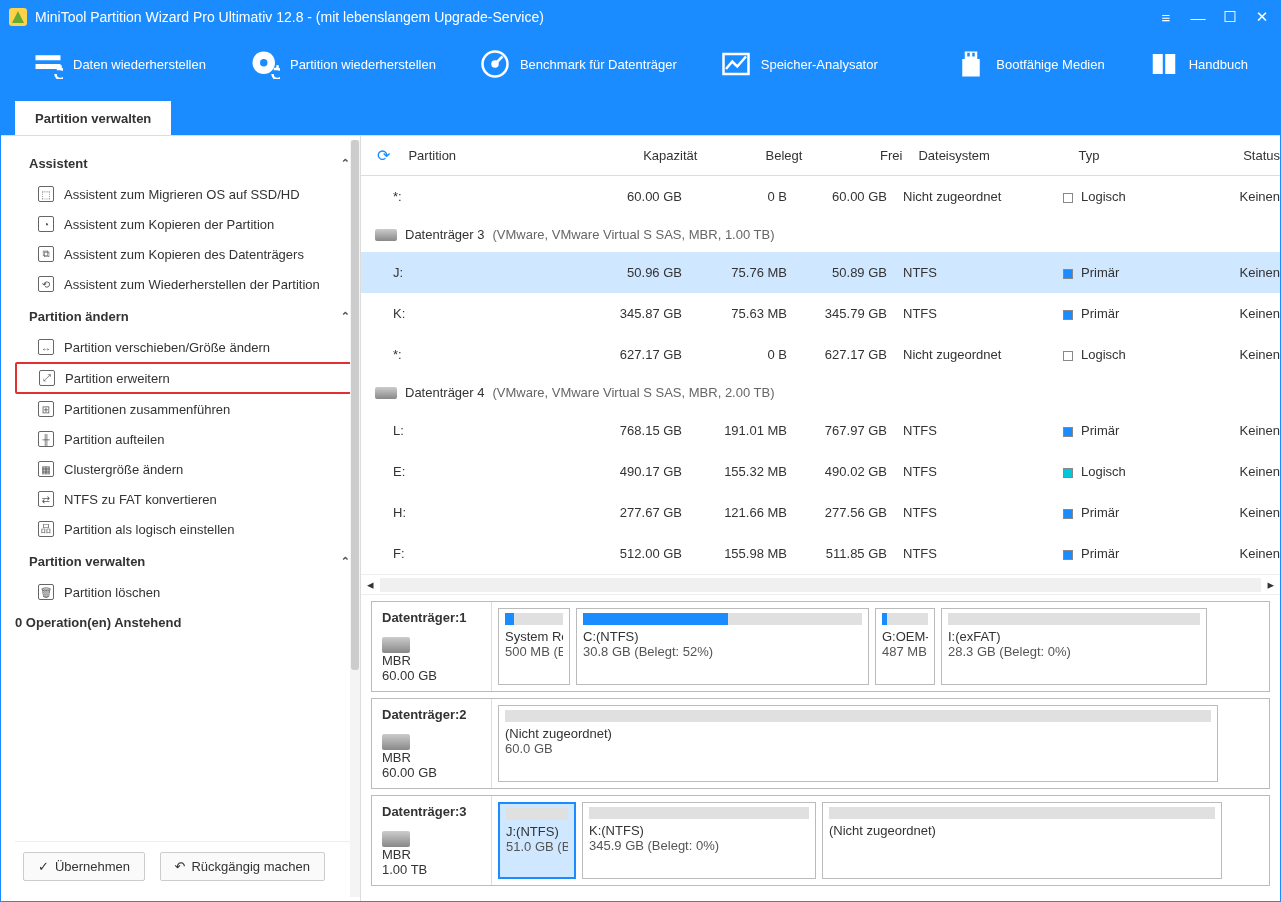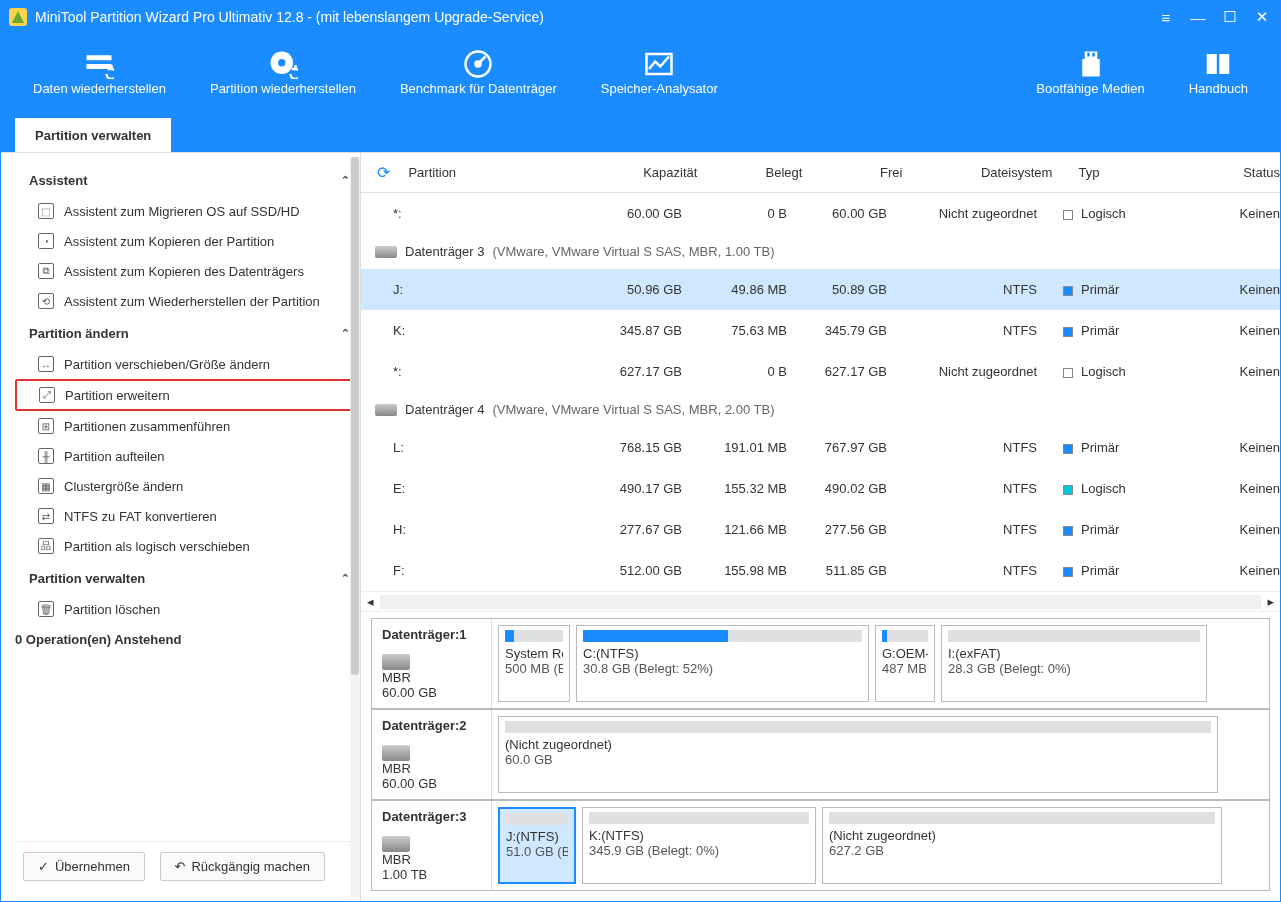--- a/index.html
+++ b/index.html
@@ -5,21 +5,21 @@
 *{box-sizing:border-box;margin:0;padding:0;font-family:"Segoe UI",Tahoma,sans-serif;font-size:13px;color:#333}
 body{background:#f0f0f0;display:flex;align-items:center;justify-content:center;min-height:100vh}
 .window{width:1281px;height:902px;background:#fff;border:1px solid #1a8cff;display:flex;flex-direction:column;box-shadow:0 4px 20px rgba(0,0,0,.2)}
 .titlebar{height:32px;background:linear-gradient(#1a8cff,#1a8cff);display:flex;align-items:center;padding:0 8px;color:#fff}
 .titlebar .logo{width:18px;height:18px;border-radius:3px;background:#ffd24a;margin-right:8px;position:relative}
 .titlebar .logo:before{content:"";position:absolute;inset:3px;background:#6a3;clip-path:polygon(50% 0,100% 100%,0 100%)}
 .titlebar-text{color:#fff;font-size:14px;flex:1}
 .titlebar-ctrl{display:flex;gap:12px;align-items:center}
 .titlebar-ctrl span{color:#fff;cursor:pointer;font-size:15px;width:20px;text-align:center}
 .toolbar{background:#1a8cff;display:flex;padding:16px 10px 22px;gap:0}
-.tool-btn{color:#fff;display:flex;flex-direction:column;align-items:center;gap:2px;padding:0 22px;cursor:pointer}
+.tool-btn{color:#fff;display:flex;flex-direction:row;align-items:center;gap:10px;padding:0 22px;cursor:pointer}
 .tool-btn svg,.tool-btn .ico{width:30px;height:30px}
 .tool-btn span{color:#fff;font-size:13px;white-space:nowrap}
 .tool-right{margin-left:auto;display:flex}
 .tabstrip{background:#1a8cff;display:flex;padding-left:14px}
 .tab{background:#fff;padding:10px 20px;font-weight:600;border-radius:0;margin-bottom:-1px}
 .body{flex:1;display:flex;overflow:hidden;border-top:1px solid #ddd}
 .sidebar{width:360px;border-right:1px solid #ddd;display:flex;flex-direction:column;padding:10px 4px 10px 14px;overflow-y:auto;position:relative}
 .side-hdr{font-weight:600;padding:10px 6px 8px 14px;display:flex;justify-content:space-between;align-items:center;cursor:pointer}
 .side-hdr .chev{font-size:11px;color:#555}
 .side-item{display:flex;align-items:center;gap:10px;padding:6px 6px 6px 22px;cursor:pointer;border:1px solid transparent;border-radius:2px}
@@ -29,38 +29,38 @@
 .side-bottom{margin-top:auto;padding:10px 8px;border-top:1px solid #eee}
 .btn{border:1px solid #ccc;background:#fafafa;padding:6px 14px;color:#888;cursor:default;border-radius:2px;display:inline-flex;align-items:center;gap:6px}
 .main{flex:1;display:flex;flex-direction:column;overflow:hidden}
 .grid-hdr{display:flex;align-items:center;border-bottom:1px solid #ddd;padding:6px 0 6px 6px}
 .refresh{color:#1a8cff;font-size:16px;padding:0 10px;cursor:pointer}
 .col{padding:6px 8px}
 .c-part{width:190px}
 .c-cap{width:115px;text-align:right}
 .c-used{width:105px;text-align:right}
 .c-free{width:100px;text-align:right}
-.c-fs{width:150px;text-align:right}
+.c-fs{width:150px;}
 .c-type{width:130px;padding-left:18px}
 .c-stat{flex:1;text-align:right;padding-right:0}
 .grid-body{flex:0 0 auto;overflow-y:auto}
 .disk-row{display:flex;align-items:center;padding:10px 0 10px 14px;gap:8px}
 .disk-ico{width:22px;height:12px;background:linear-gradient(#ccc,#888);border-radius:2px}
 .disk-name{font-weight:400}
 .disk-info{color:#666}
 .part-row{display:flex;align-items:center;padding:7px 0 7px 24px}
 .part-row.sel{background:#cfe7ff}
 .sq{width:10px;height:10px;display:inline-block;border:1px solid #888;margin-right:8px;vertical-align:middle}
 .sq.primary{background:#1a8cff}
 .sq.logical{background:#fff}
 .sq.cyan{background:#00c8d8}
 .hscroll{height:20px;border-top:1px solid #eee;display:flex;align-items:center;padding:0 6px;color:#888;font-size:12px}
 .hscroll .track{flex:1;height:14px;background:#f0f0f0;margin:0 6px}
 .maps{flex:1;overflow-y:auto;padding:6px 10px;border-top:1px solid #eee}
-.map-row{border:1px solid #bbb;display:flex;}
+.map-row{border:1px solid #bbb;display:flex;margin-bottom:6px}
 .map-info{width:120px;padding:8px 10px;border-right:1px solid #ddd}
 .map-info .t1{font-weight:700}
 .map-parts{flex:1;display:flex;gap:6px;padding:6px;align-items:stretch}
 .map-part{border:1px solid #bbb;padding:4px 6px;min-width:60px;display:flex;flex-direction:column;justify-content:flex-start;overflow:hidden}
 .map-part.sel{background:#cfe7ff;border:2px solid #1a8cff}
 .bar{height:12px;background:#e0e0e0;margin-bottom:4px;position:relative}
 .bar i{position:absolute;left:0;top:0;bottom:0;background:#1a8cff}
 .map-part .l1{white-space:nowrap;overflow:hidden;text-overflow:clip}
 .map-part .l2{white-space:nowrap;overflow:hidden;text-overflow:clip;color:#555}
 .dico{width:28px;height:16px;background:linear-gradient(#ccc,#888);border-radius:2px;margin-top:12px}
@@ -189,21 +189,21 @@
       <div class="side-item">
           <span class="side-ico">▦</span>
           <span>Clustergröße ändern</span>
         </div>
       <div class="side-item">
           <span class="side-ico">⇄</span>
           <span>NTFS zu FAT konvertieren</span>
         </div>
       <div class="side-item">
           <span class="side-ico">品</span>
-          <span>Partition als logisch verschieben</span>
+          <span>Partition als logisch einstellen</span>
         </div>
 
       <div class="side-hdr">
           <span>Partition verwalten</span>
           <span class="chev">⌃</span>
         </div>
       <div class="side-item">
           <span class="side-ico">🗑</span>
           <span>Partition löschen</span>
         </div>
@@ -244,21 +244,21 @@
             <div class="col c-stat">Keinen</div>
           </div>
           <div class="disk-row">
             <span class="disk-ico"></span>
             <span class="disk-name">Datenträger 3</span> 
             <span class="disk-info">(VMware, VMware Virtual S SAS, MBR, 1.00 TB)</span>
           </div>
           <div class="part-row sel">
             <div class="col c-part">J:</div>
             <div class="col c-cap">50.96 GB</div>
-            <div class="col c-used">49.86 MB</div>
+            <div class="col c-used">75.76 MB</div>
             <div class="col c-free">50.89 GB</div>
             <div class="col c-fs">NTFS</div>
             <div class="col c-type"><span class="sq primary"></span>Primär</div>
             <div class="col c-stat">Keinen</div>
           </div>
           <div class="part-row">
             <div class="col c-part">K:</div>
             <div class="col c-cap">345.87 GB</div>
             <div class="col c-used">75.63 MB</div>
             <div class="col c-free">345.79 GB</div>
@@ -398,20 +398,19 @@
                   <i style="width:0%"></i>
                 </div>
                 <div class="l1">K:(NTFS)</div>
                 <div class="l2">345.9 GB (Belegt: 0%)</div>
               </div>
               <div class="map-part" style="width:400px">
                 <div class="bar">
                   <i style="width:0%"></i>
                 </div>
                 <div class="l1">(Nicht zugeordnet)</div>
-                <div class="l2">627.2 GB</div>
               </div>
             </div>
           </div>
         </div>
     </div>
   </div>
 </div>
 
 </body></html>

